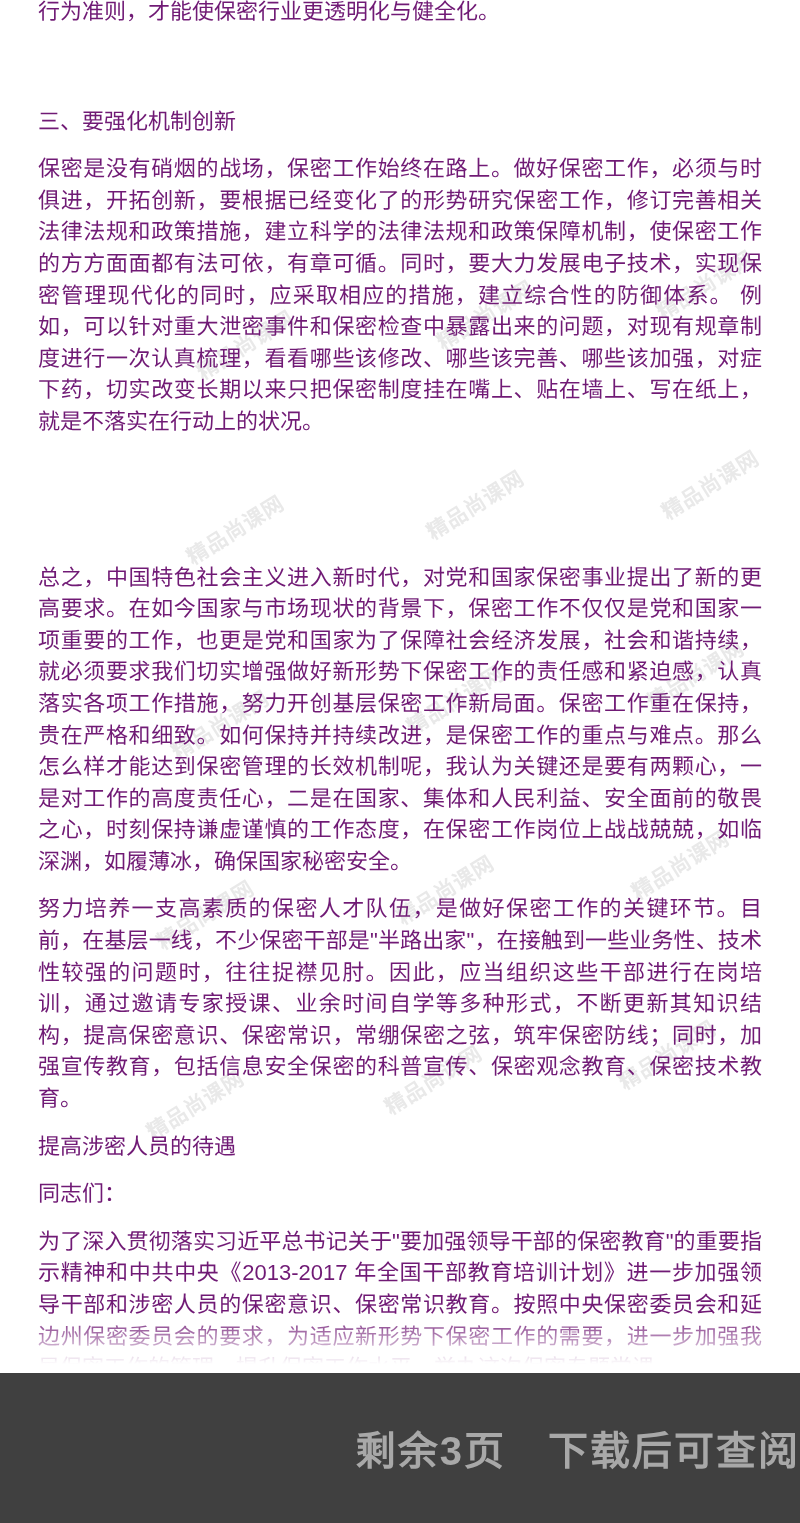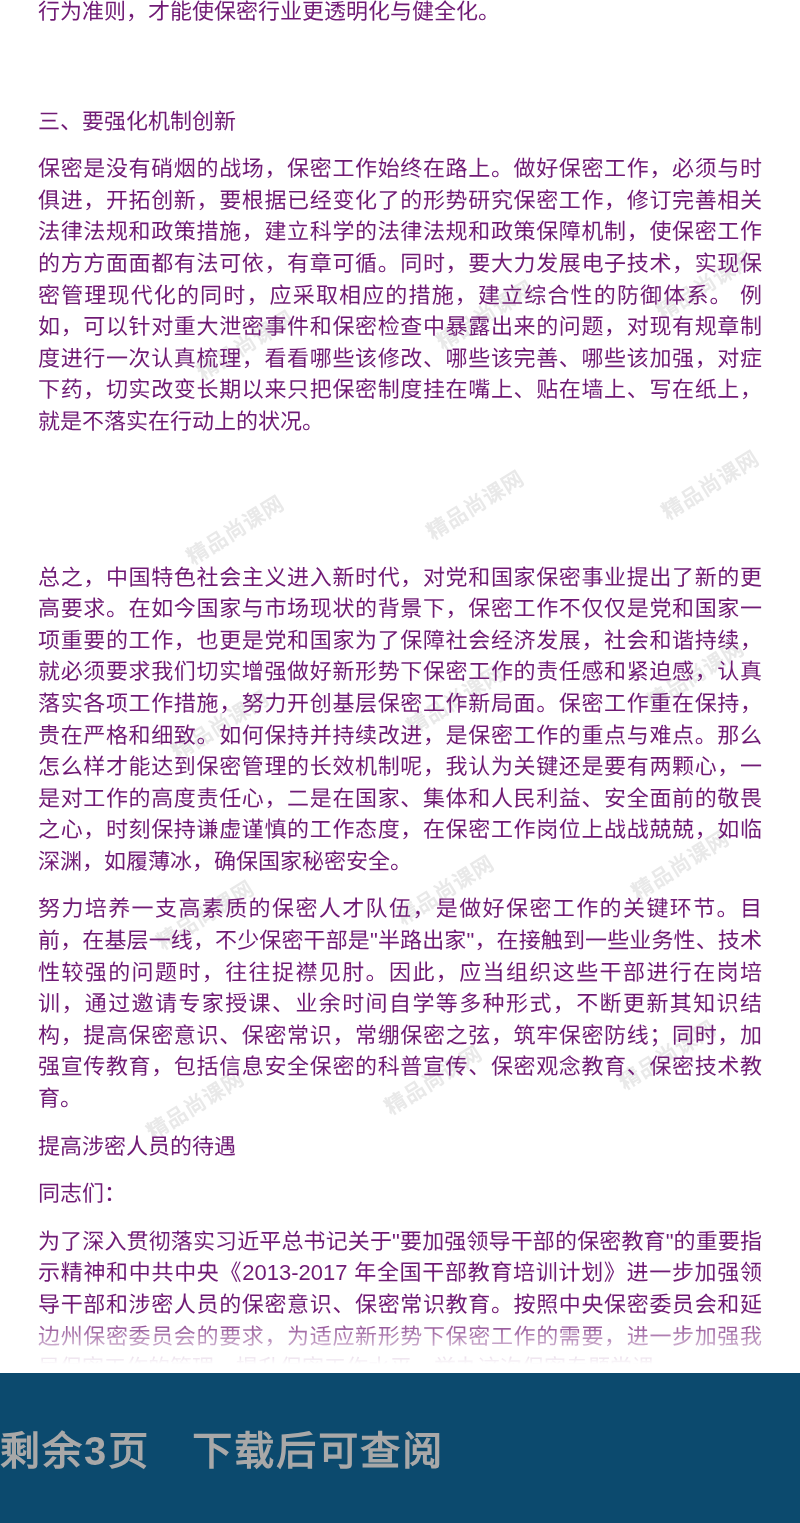--- a/index.html
+++ b/index.html
@@ -69,23 +69,23 @@
 
   
   .teaser {
     position: absolute;
     left: 0;
     right: 0;
     bottom: 0;
     height: 150px;
     display: flex;
     align-items: center;
-    justify-content: flex-start;
+    justify-content: flex-end;
     z-index: 2;
-    background: #0c4a6e;
+    background: #404040;
   }
   .teaser-text {
     color: #a8a8a8;
     font-size: 40px;
     font-weight: 700;
     letter-spacing: 2px;
     white-space: pre;
     font-family: "Liberation Sans", "DejaVu Sans", sans-serif;
   }
   .fade-cover {

